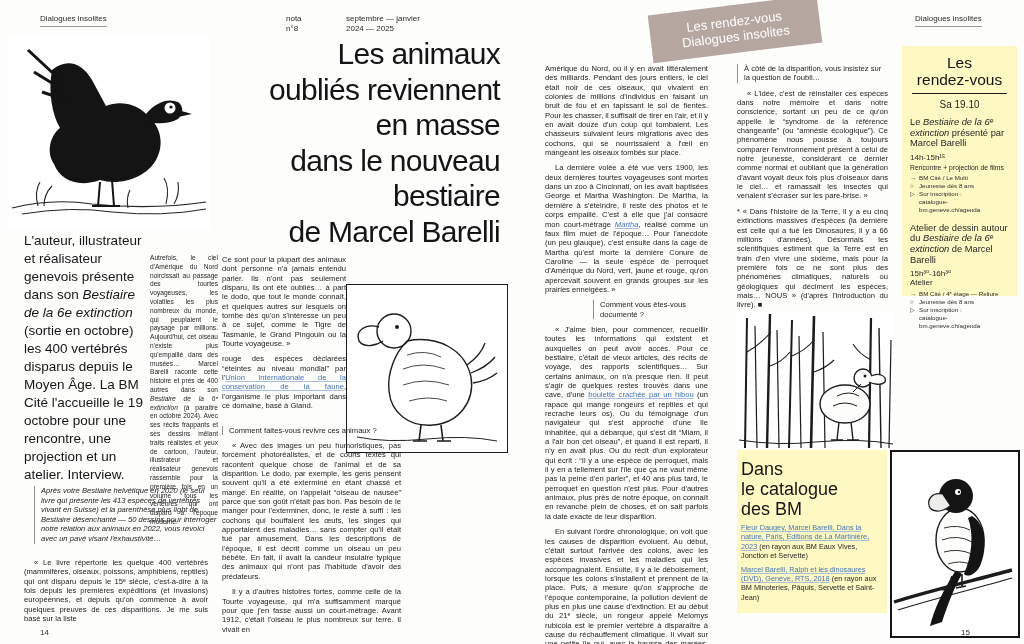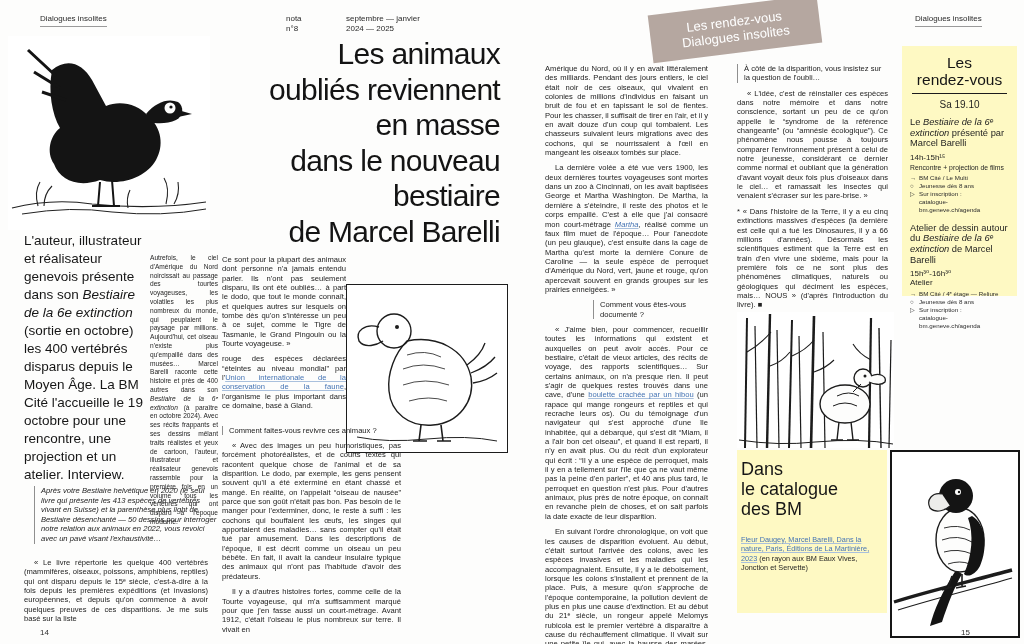--- a/index.html
+++ b/index.html
@@ -29,21 +29,21 @@
   .sb-rule{border-top:1.5px solid #1c1c1c;margin:5px 2px;}
   .sb-date{font-size:10px;text-align:center;margin-top:4px;}
   .sb-evtitle{font-size:9.3px;line-height:10.6px;margin-top:7px;}
   .sb-time{font-size:8px;margin-top:4px;}
   .sb-type{font-size:6.8px;margin-top:2px;}
   .sb-meta{font-size:6.2px;line-height:8px;margin-top:3px;color:#2b2b2b;}
   .sb-meta .row{display:flex;gap:2px;}
   .sb-meta .ic{width:7px;flex:0 0 7px;}
   .sb-meta .ind{padding-left:9px;}
   .cat-title{font-size:18px;line-height:20px;white-space:pre-line;color:#161616;}
-  .cat-entry{font-size:7.3px;line-height:9.4px;margin-top:16px;}
+  .cat-entry{font-size:7.3px;line-height:9.4px;margin-top:4px;}
   .online-label{font-size:8.5px;border-bottom:1px solid #b5b5b3;padding-bottom:4px;}
   .online-link{font-size:8.5px;margin-top:6px;}
   .illus{background:#fff;}
   .framed{border:1.5px solid #1c1c1c;}
   svg{display:block;}
 </style>
 </head>
 <body>
 
 <div class="spread">
@@ -168,20 +168,23 @@
     </svg>
   </div>
 
   <div class="abs graybox" style="left:737px;top:450px;width:150px;height:163px;padding:9px 4px;">
     <div class="cat-title">Dans
 le catalogue
 des BM</div>
     <div class="cat-entry">
       <a class="link">Fleur Daugey, Marcel Barelli, Dans la nature, Paris, Éditions de La Martinière, 2023</a><span> (en rayon aux BM Eaux Vives, Jonction et Servette)</span>
     </div>
+    <div class="cat-entry">
+      <a class="link">Marcel Barelli, Ralph et les dinosaures (DVD), Genève, RTS, 2018</a><span> (en rayon aux BM Minoteries, Pâquis, Servette et Saint-Jean)</span>
+    </div>
   </div>
 
   <div class="abs graybox" style="left:902px;top:46px;width:115px;height:250px;padding:8px 8px;">
     <div class="sb-title">Les
 rendez-vous</div>
     <div class="sb-rule"></div>
     <div class="sb-date">Sa 19.10</div>
 
     <div class="sb-evtitle"><span>Le </span><span class="it">Bestiaire de la 6ᵉ extinction</span><span> présenté par Marcel Barelli</span></div>
     <div class="sb-time">14h-15h¹⁵</div>

